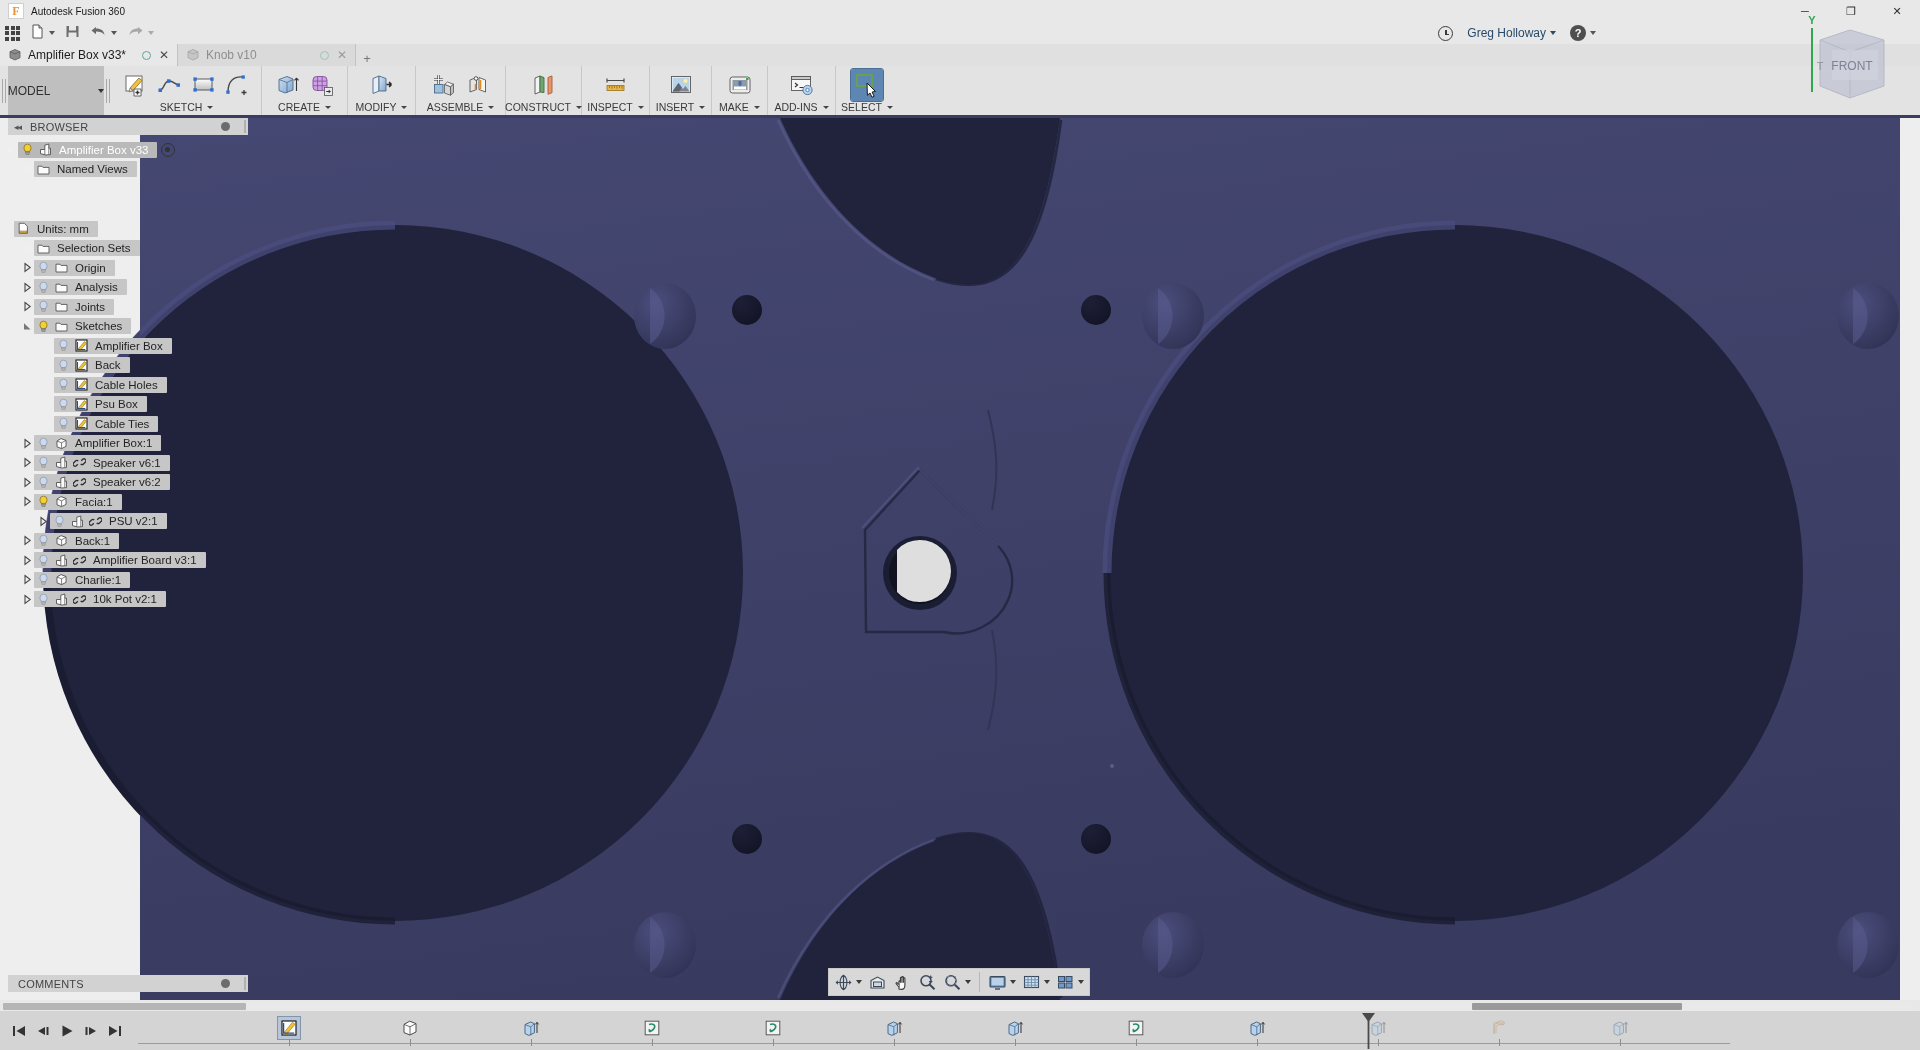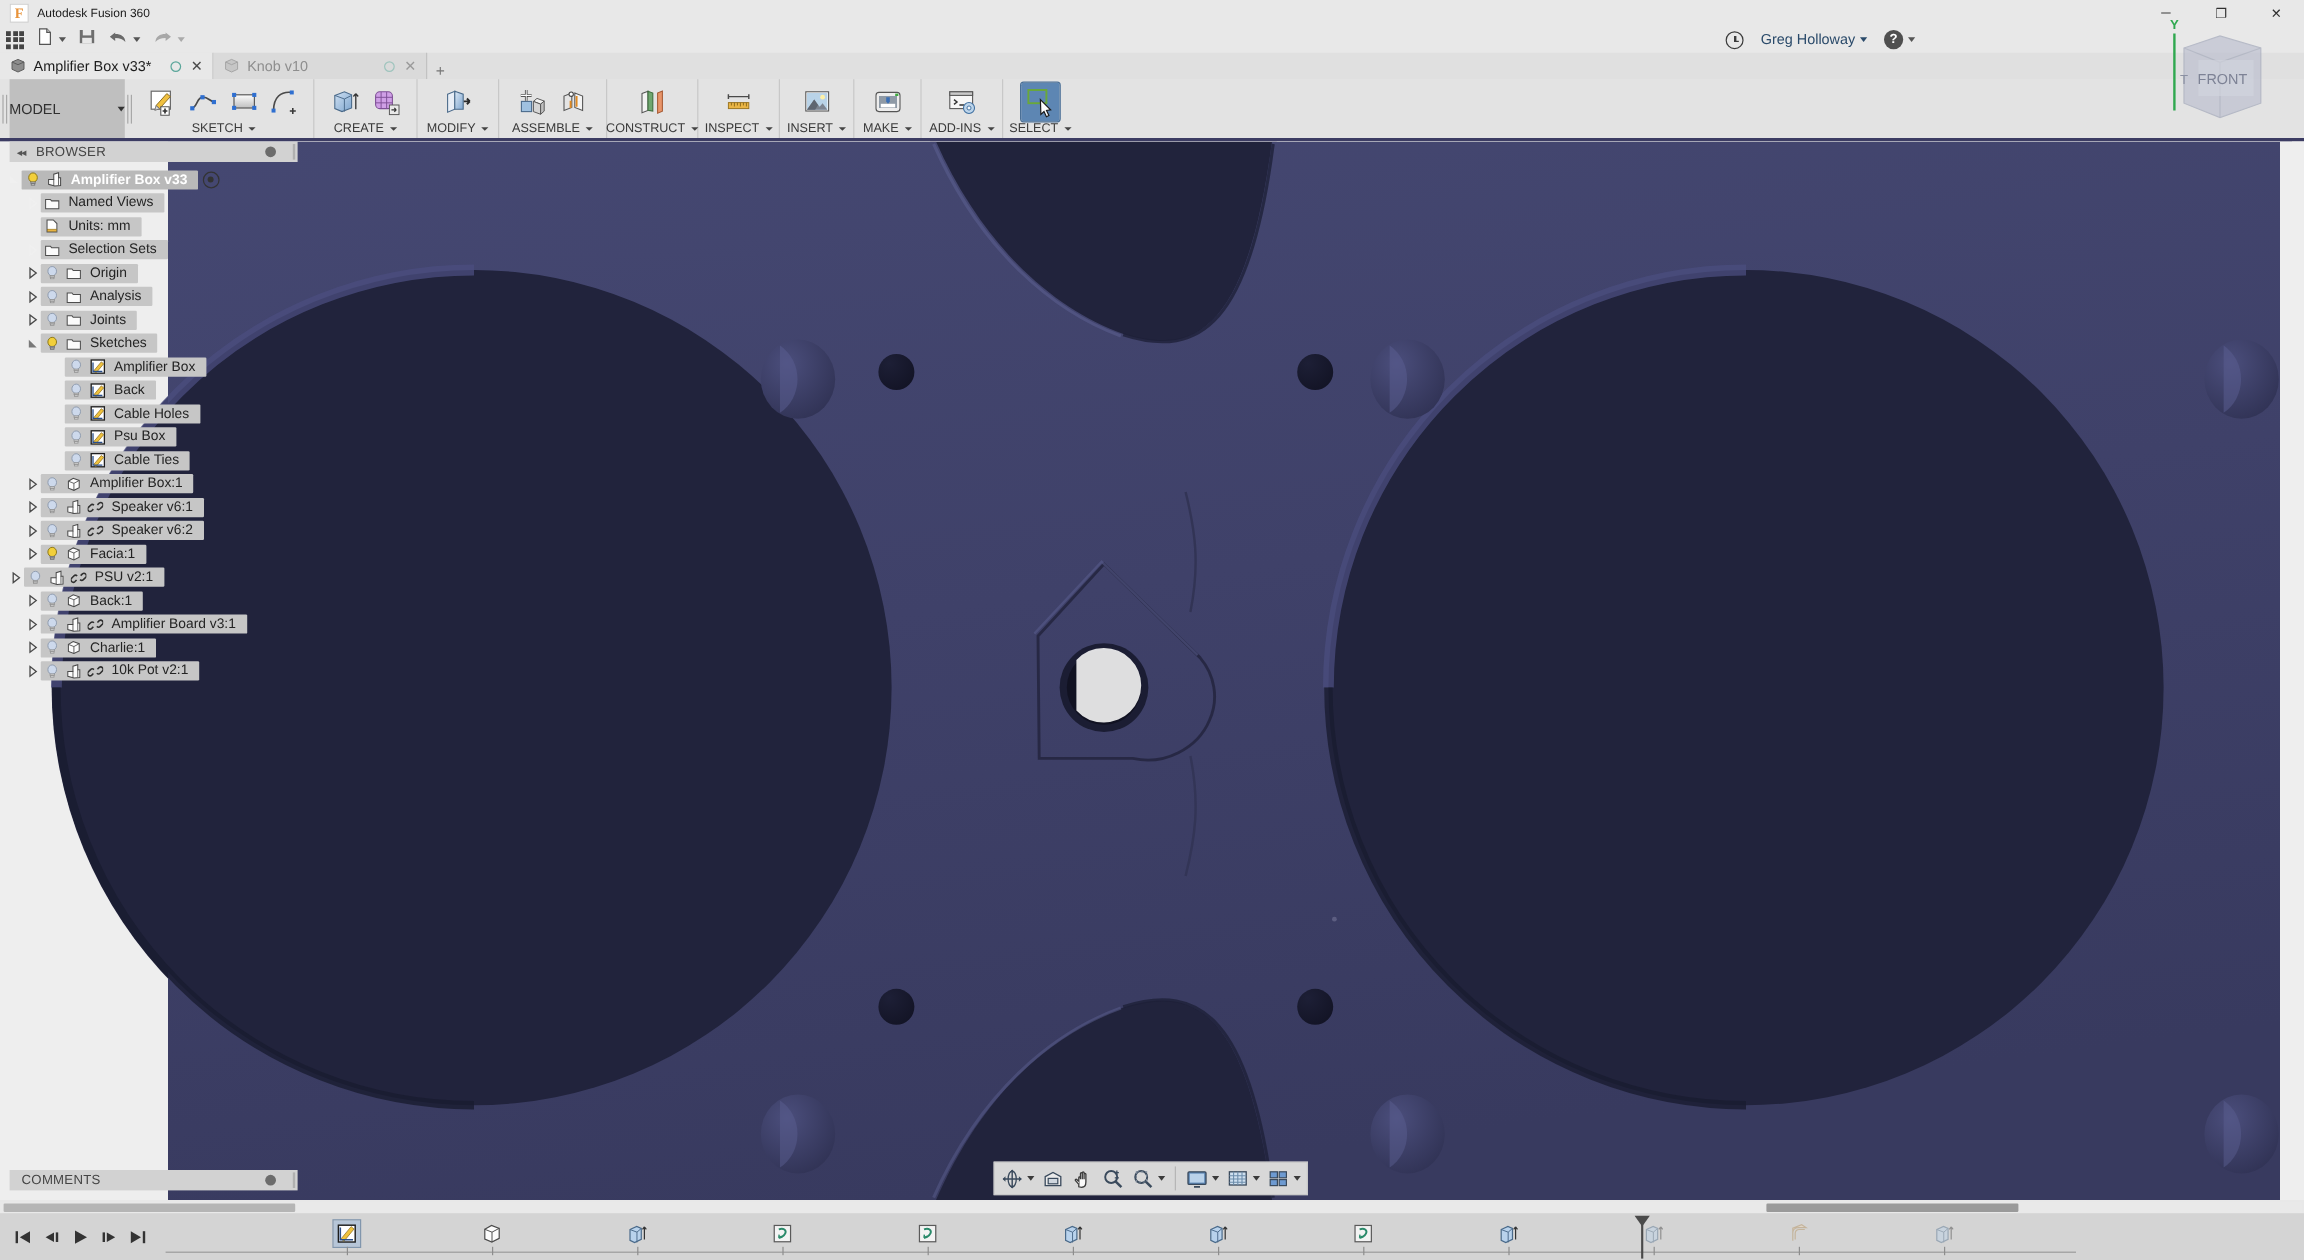--- a/index.html
+++ b/index.html
@@ -108,21 +108,21 @@
 
   .tree { position: absolute; top: 140px; left: 0; width: 300px; }
   .node { height: 19.5px; display: flex; align-items: center; font-size: 11.5px; color: #242424; position: relative; }
   .node .twisty { width: 14px; display: flex; align-items: center; justify-content: center; }
   .node .twisty svg { display: block; }
   .node .row {
     display: flex; align-items: center; gap: 5px; background: #c6c6c6; border-radius: 1px;
     padding: 1px 9px 1px 3px; height: 16px;
   }
   .node.root .row { background: #b9b9b9; }
-  .node.root .lbl { color: #ffffff; font-weight: bold; }
+  .node.root .lbl { color: #ffffff; font-weight: normal; }
   .bulb { width: 13px; height: 13px; }
   .ico { width: 13px; height: 13px; }
   .lbl { white-space: nowrap; padding-left: 2px; }
   .eye { width: 14px; height: 14px; border: 1.6px solid #333; border-radius: 50%; position: relative; margin-left: 4px; }
   .eye::after { content:''; position:absolute; left: 3px; top: 3px; width: 5px; height: 5px; background:#333; border-radius: 50%; }
 
   
   .canvas {
     position: absolute; top: 118px; left: 0; width: 1920px; height: 882px;
     background: #eeeeee; overflow: hidden;
@@ -711,21 +711,21 @@
             <path d="M3 1.5L8.2 5.5 3 9.5z" fill="none" stroke="#f0f0f0" stroke-width="1.1"></path>
           </svg>
         </span>
         <div class="row">
           <span class="ico"><svg width="13" height="13" viewBox="0 0 13 13">
               <path d="M1 3.2h4l1 1.2h6V11H1z" fill="#fbfbfb" stroke="#4e4e4e" stroke-width=".85"></path>
             </svg></span>
           <span class="lbl">Named Views</span>
         </div>
       </div>
-      <div class="node" style="padding-left: 20px;">
+      <div class="node" style=" margin-top: 40px;">
         <span class="twisty"></span>
         <div class="row">
           <span class="ico"><svg width="13" height="13" viewBox="0 0 13 13">
               <path d="M2.2 1.3h5.2l3 3v7H2.2z" fill="#fff" stroke="#4e4e4e" stroke-width=".85"></path>
               <rect x="2.6" y="9" width="7.4" height="1.8" fill="#e8b340" stroke="#8a6a1a" stroke-width=".5"></rect>
             </svg></span>
           <span class="lbl">Units: mm</span>
         </div>
       </div>
       <div class="node" style="padding-left: 20px;">
@@ -970,21 +970,21 @@
               <rect x="4.7" y="8.6" width="3.6" height="1.3" fill="#b9b9b9" stroke="#6a6a6a" stroke-width=".6"></rect>
               <rect x="5" y="10.1" width="3" height="1.2" fill="#cfcfcf" stroke="#6a6a6a" stroke-width=".6"></rect>
             </svg></span>
           <span class="ico"><svg width="13" height="13" viewBox="0 0 13 13">
               <path d="M2 4l4-2.4L11 3.4v6L6.6 11.6 2 9.8z" fill="#fcfcfc" stroke="#4a4a4a" stroke-width=".85"></path>
               <path d="M2 4l4.6 1.8L11 3.4M6.6 5.8v5.8" fill="none" stroke="#4a4a4a" stroke-width=".7"></path>
             </svg></span>
           <span class="lbl">Facia:1</span>
         </div>
       </div>
-      <div class="node" style="padding-left: 6px;">
+      <div class="node" style="padding-left: 36px;">
         <span class="twisty">
           <svg width="11" height="11" viewBox="0 0 11 11">
             <path d="M3 1.5L8.2 5.5 3 9.5z" fill="none" stroke="#4a4a4a" stroke-width="1.1"></path>
           </svg>
         </span>
         <div class="row">
           <span class="bulb"><svg width="13" height="13" viewBox="0 0 13 13">
               <ellipse cx="6.5" cy="5" rx="3.6" ry="3.9" fill="#cdd9ec" stroke="#8e9bae" stroke-width=".8"></ellipse>
               <rect x="4.7" y="8.6" width="3.6" height="1.3" fill="#cfcfcf" stroke="#8e8e8e" stroke-width=".6"></rect>
               <rect x="5" y="10.1" width="3" height="1.2" fill="#dcdcdc" stroke="#8e8e8e" stroke-width=".6"></rect>

